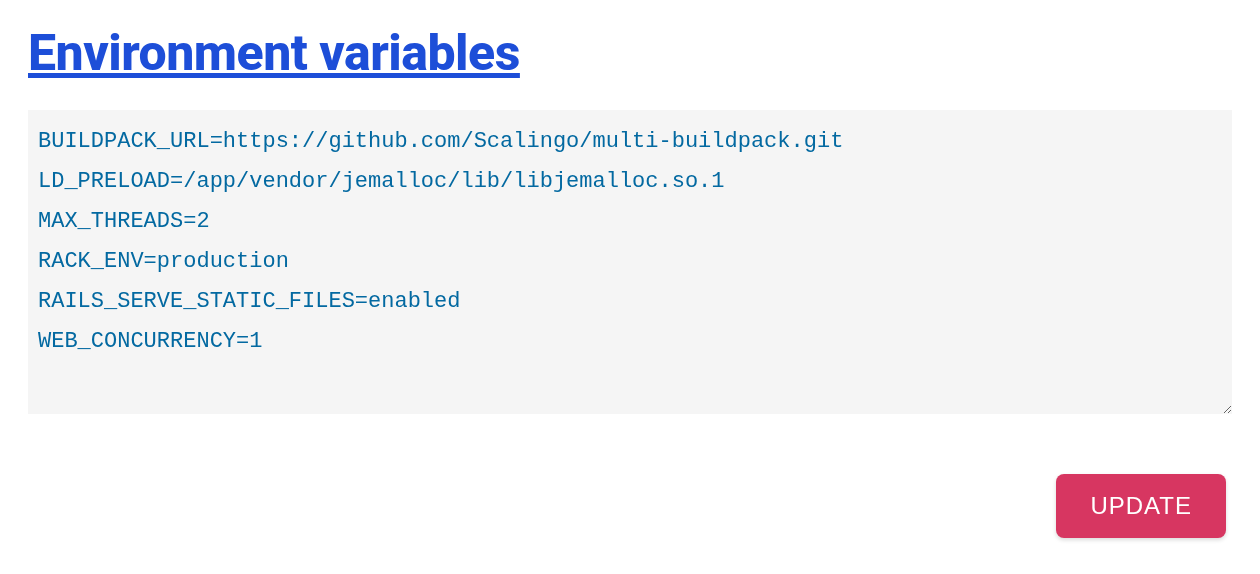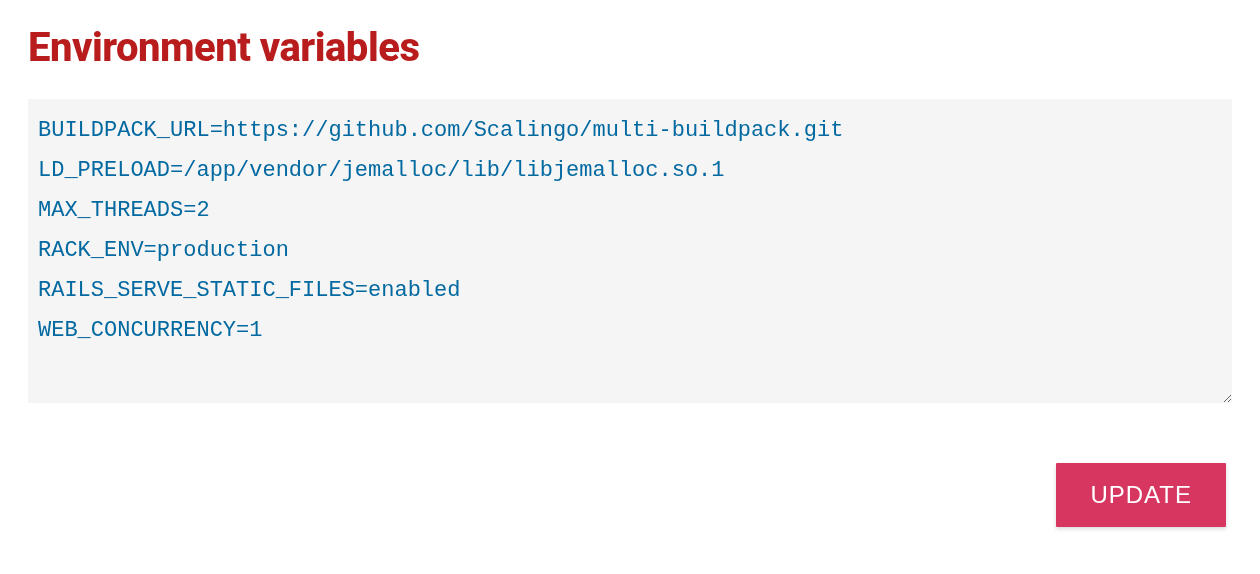--- a/index.html
+++ b/index.html
@@ -8,25 +8,26 @@
       box-sizing: border-box;
     }
     body {
       font-family: -apple-system, BlinkMacSystemFont, "Segoe UI", Roboto, Helvetica, Arial, sans-serif;
       background: #ffffff;
       width: 1260px;
       height: 574px;
       padding: 24px 28px;
     }
     .page-title {
-      font-size: 40px;
+      font-size: 50px;
       font-weight: 800;
-      color: #b91c1c;
+      color: #1d4ed8;
       margin-bottom: 28px;
       letter-spacing: -0.5px;
+      text-decoration: underline;
     }
     .env-textarea {
       width: 100%;
       height: 304px;
       background: #f5f5f5;
       border: none;
       padding: 12px 10px;
       font-family: "SFMono-Regular", Menlo, Monaco, Consolas, "Courier New", monospace;
       font-size: 22px;
       line-height: 40px;
@@ -38,21 +39,21 @@
     .button-row {
       display: flex;
       justify-content: flex-end;
       margin-top: 56px;
       padding-right: 6px;
     }
     .update-button {
       background: #d73661;
       color: #ffffff;
       border: none;
-      border-radius: 1px;
+      border-radius: 8px;
       padding: 18px 34px;
       font-size: 24px;
       font-weight: 400;
       letter-spacing: 1px;
       cursor: pointer;
       box-shadow: 0 2px 4px rgba(0,0,0,0.15);
     }
   </style>
 </head>
 <body>

